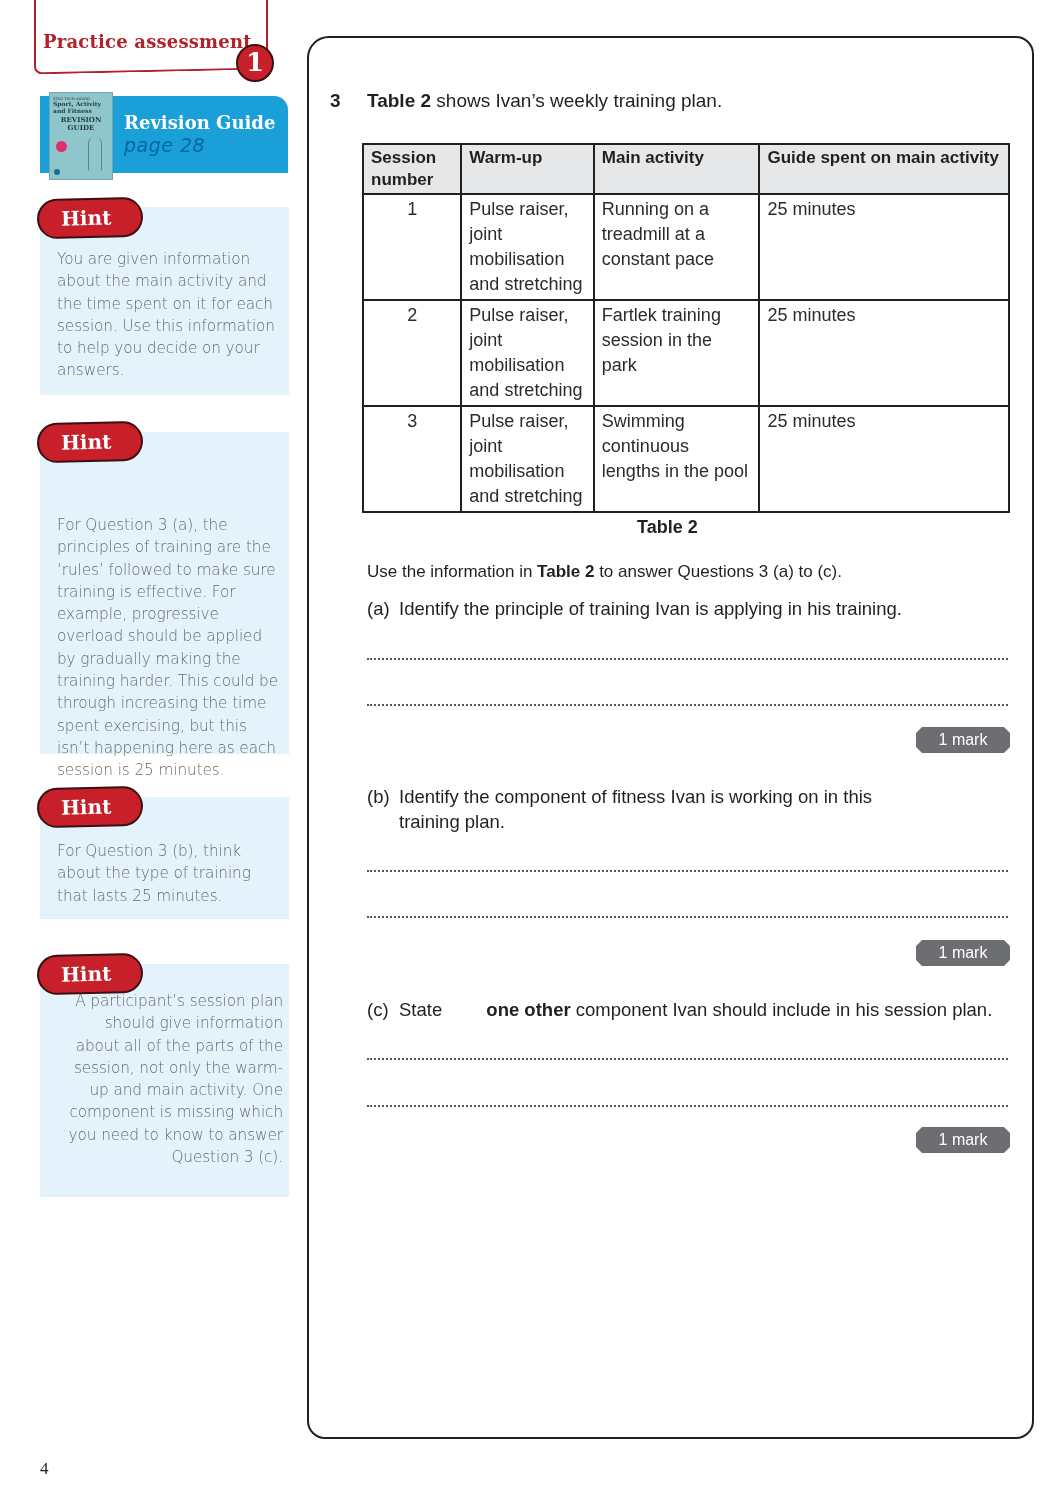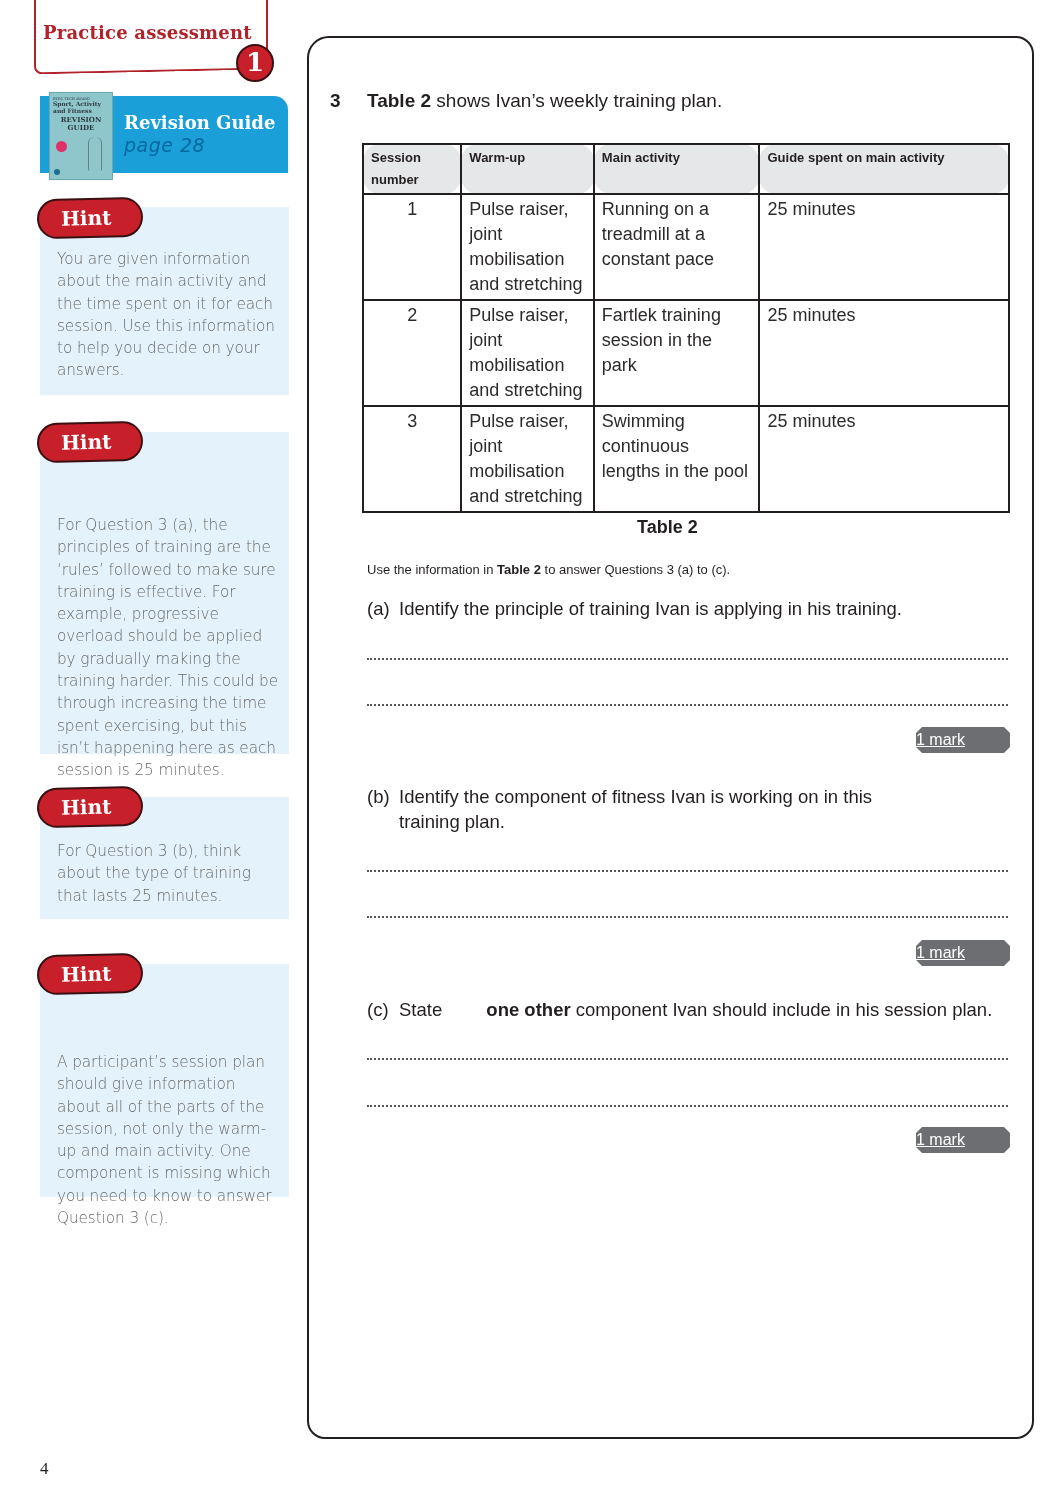--- a/index.html
+++ b/index.html
@@ -6,21 +6,21 @@
   html, body { width: 1060px; height: 1500px; background: #ffffff; overflow: hidden; }
   body { position: relative; font-family: "Liberation Sans", sans-serif; color: #231f20; }
 
   
   .pa-tab {
     position: absolute; left: 34px; top: -6px; width: 234px; height: 78px;
     border: 2px solid #b1222b; border-top: none; border-radius: 0 0 8px 8px;
     transform: skewY(-1.2deg);
   }
   .pa-title {
-    position: absolute; left: 43px; top: 22px;
+    position: absolute; left: 43px; top: 31px;
     font-family: "DejaVu Serif", serif; font-weight: bold; font-size: 18px;
     color: #b1222b; letter-spacing: 0.2px;
   }
   .pa-badge {
     position: absolute; left: 236px; top: 44px; width: 38px; height: 38px;
     border-radius: 50%; background: #c8202b; border: 2px solid #3a1013;
     color: #fff; font-family: "DejaVu Serif", serif; font-weight: bold;
     font-size: 26px; line-height: 33px; text-align: center;
   }
 
@@ -74,45 +74,44 @@
 
   .q-num { position: absolute; left: 330px; top: 90px; font-weight: bold; font-size: 19px; }
   .q-intro { position: absolute; left: 367px; top: 90px; font-size: 19px; }
   .q-intro b { font-weight: bold; }
 
   table.plan {
     position: absolute; left: 362px; top: 143px; width: 648px;
     border-collapse: collapse; font-size: 18px; line-height: 25px;
   }
   table.plan th, table.plan td { border: 2px solid #231f20; vertical-align: top; padding: 2px 7px 2px 7px; text-align: left; }
-  table.plan th { background: #e6e7e8; font-weight: bold; font-size: 13px; line-height: 22px; height: 50px; border-radius: 17px; }
+  table.plan th { background: #e6e7e8; font-weight: bold; font-size: 17px; line-height: 22px; height: 50px; }
   table.plan td { height: 105px; color: #2d2a2b; }
   table.plan td.num { text-align: center; }
   .col1 { width: 95px; } .col2 { width: 128px; } .col3 { width: 160px; } .col4 { width: 241px; }
 
   .caption { position: absolute; left: 637px; top: 517px; font-weight: bold; font-size: 18px; }
 
-  .use-info { position: absolute; left: 367px; top: 562px; font-size: 13px; }
+  .use-info { position: absolute; left: 367px; top: 562px; font-size: 17px; }
   .use-info b { font-weight: bold; }
 
   .sub-q { position: absolute; left: 367px; font-size: 18.5px; line-height: 25px; }
   .sub-q .lbl { display: inline-block; width: 32px; }
   .sub-q .txt { display: inline-block; vertical-align: top; width: 600px; }
   .sub-q b { font-weight: bold; margin-left: 39px; }
 
   .answer-line {
     position: absolute; left: 367px; width: 641px; height: 0;
     border-bottom: 2px dotted #555;
   }
   .mark-btn {
     position: absolute; left: 916px; width: 94px; height: 26px;
     background: #6d6e71; color: #fff; font-size: 16px; line-height: 26px;
-    border-radius: 5px;
+    text-align: center; border-radius: 5px;
     clip-path: polygon(6px 0, calc(100% - 6px) 0, 100% 6px, 100% calc(100% - 6px), calc(100% - 6px) 100%, 6px 100%, 0 calc(100% - 6px), 0 6px);
-    text-decoration: underline;
   }
 
   .page-num { position: absolute; left: 40px; top: 1459px; font-family: "Liberation Serif", serif; font-size: 17px; }
 </style>
 </head>
 <body>
 
 <div class="pa-tab"></div>
 <div class="pa-title">Practice assessment</div>
 <div class="pa-badge">1</div>
@@ -136,21 +135,21 @@
 <div class="hint-box" style="top:432px;height:322px;"></div>
 <div class="hint-label" style="top:422px;">Hint</div>
 <div class="hint-text" style="top:474px;margin-top:40px;">For Question 3 (a), the principles of training are the ‘rules’ followed to make sure training is effective. For example, progressive overload should be applied by gradually making the training harder. This could be through increasing the time spent exercising, but this isn’t happening here as each session is 25 minutes.</div>
 
 <div class="hint-box" style="top:797px;height:122px;"></div>
 <div class="hint-label" style="top:787px;">Hint</div>
 <div class="hint-text" style="top:840px;">For Question 3 (b), think about the type of training that lasts 25 minutes.</div>
 
 <div class="hint-box" style="top:964px;height:233px;"></div>
 <div class="hint-label" style="top:954px;">Hint</div>
-<div class="hint-text" style="top:1051px;">A participant’s session plan should give information about all of the parts of the session, not only the warm-up and main activity. One component is missing which you need to know to answer Question 3 (c).</div>
+<div class="hint-text" style="top:990px;text-align:right;">A participant’s session plan should give information about all of the parts of the session, not only the warm-up and main activity. One component is missing which you need to know to answer Question 3 (c).</div>
 
 <div class="frame"></div>
 
 <div class="q-num">3</div>
 <div class="q-intro"><b>Table 2</b><span> shows Ivan’s weekly training plan.</span></div>
 
 <table class="plan">
   <thead>
     <tr>
       <th class="col1">Session number</th>

